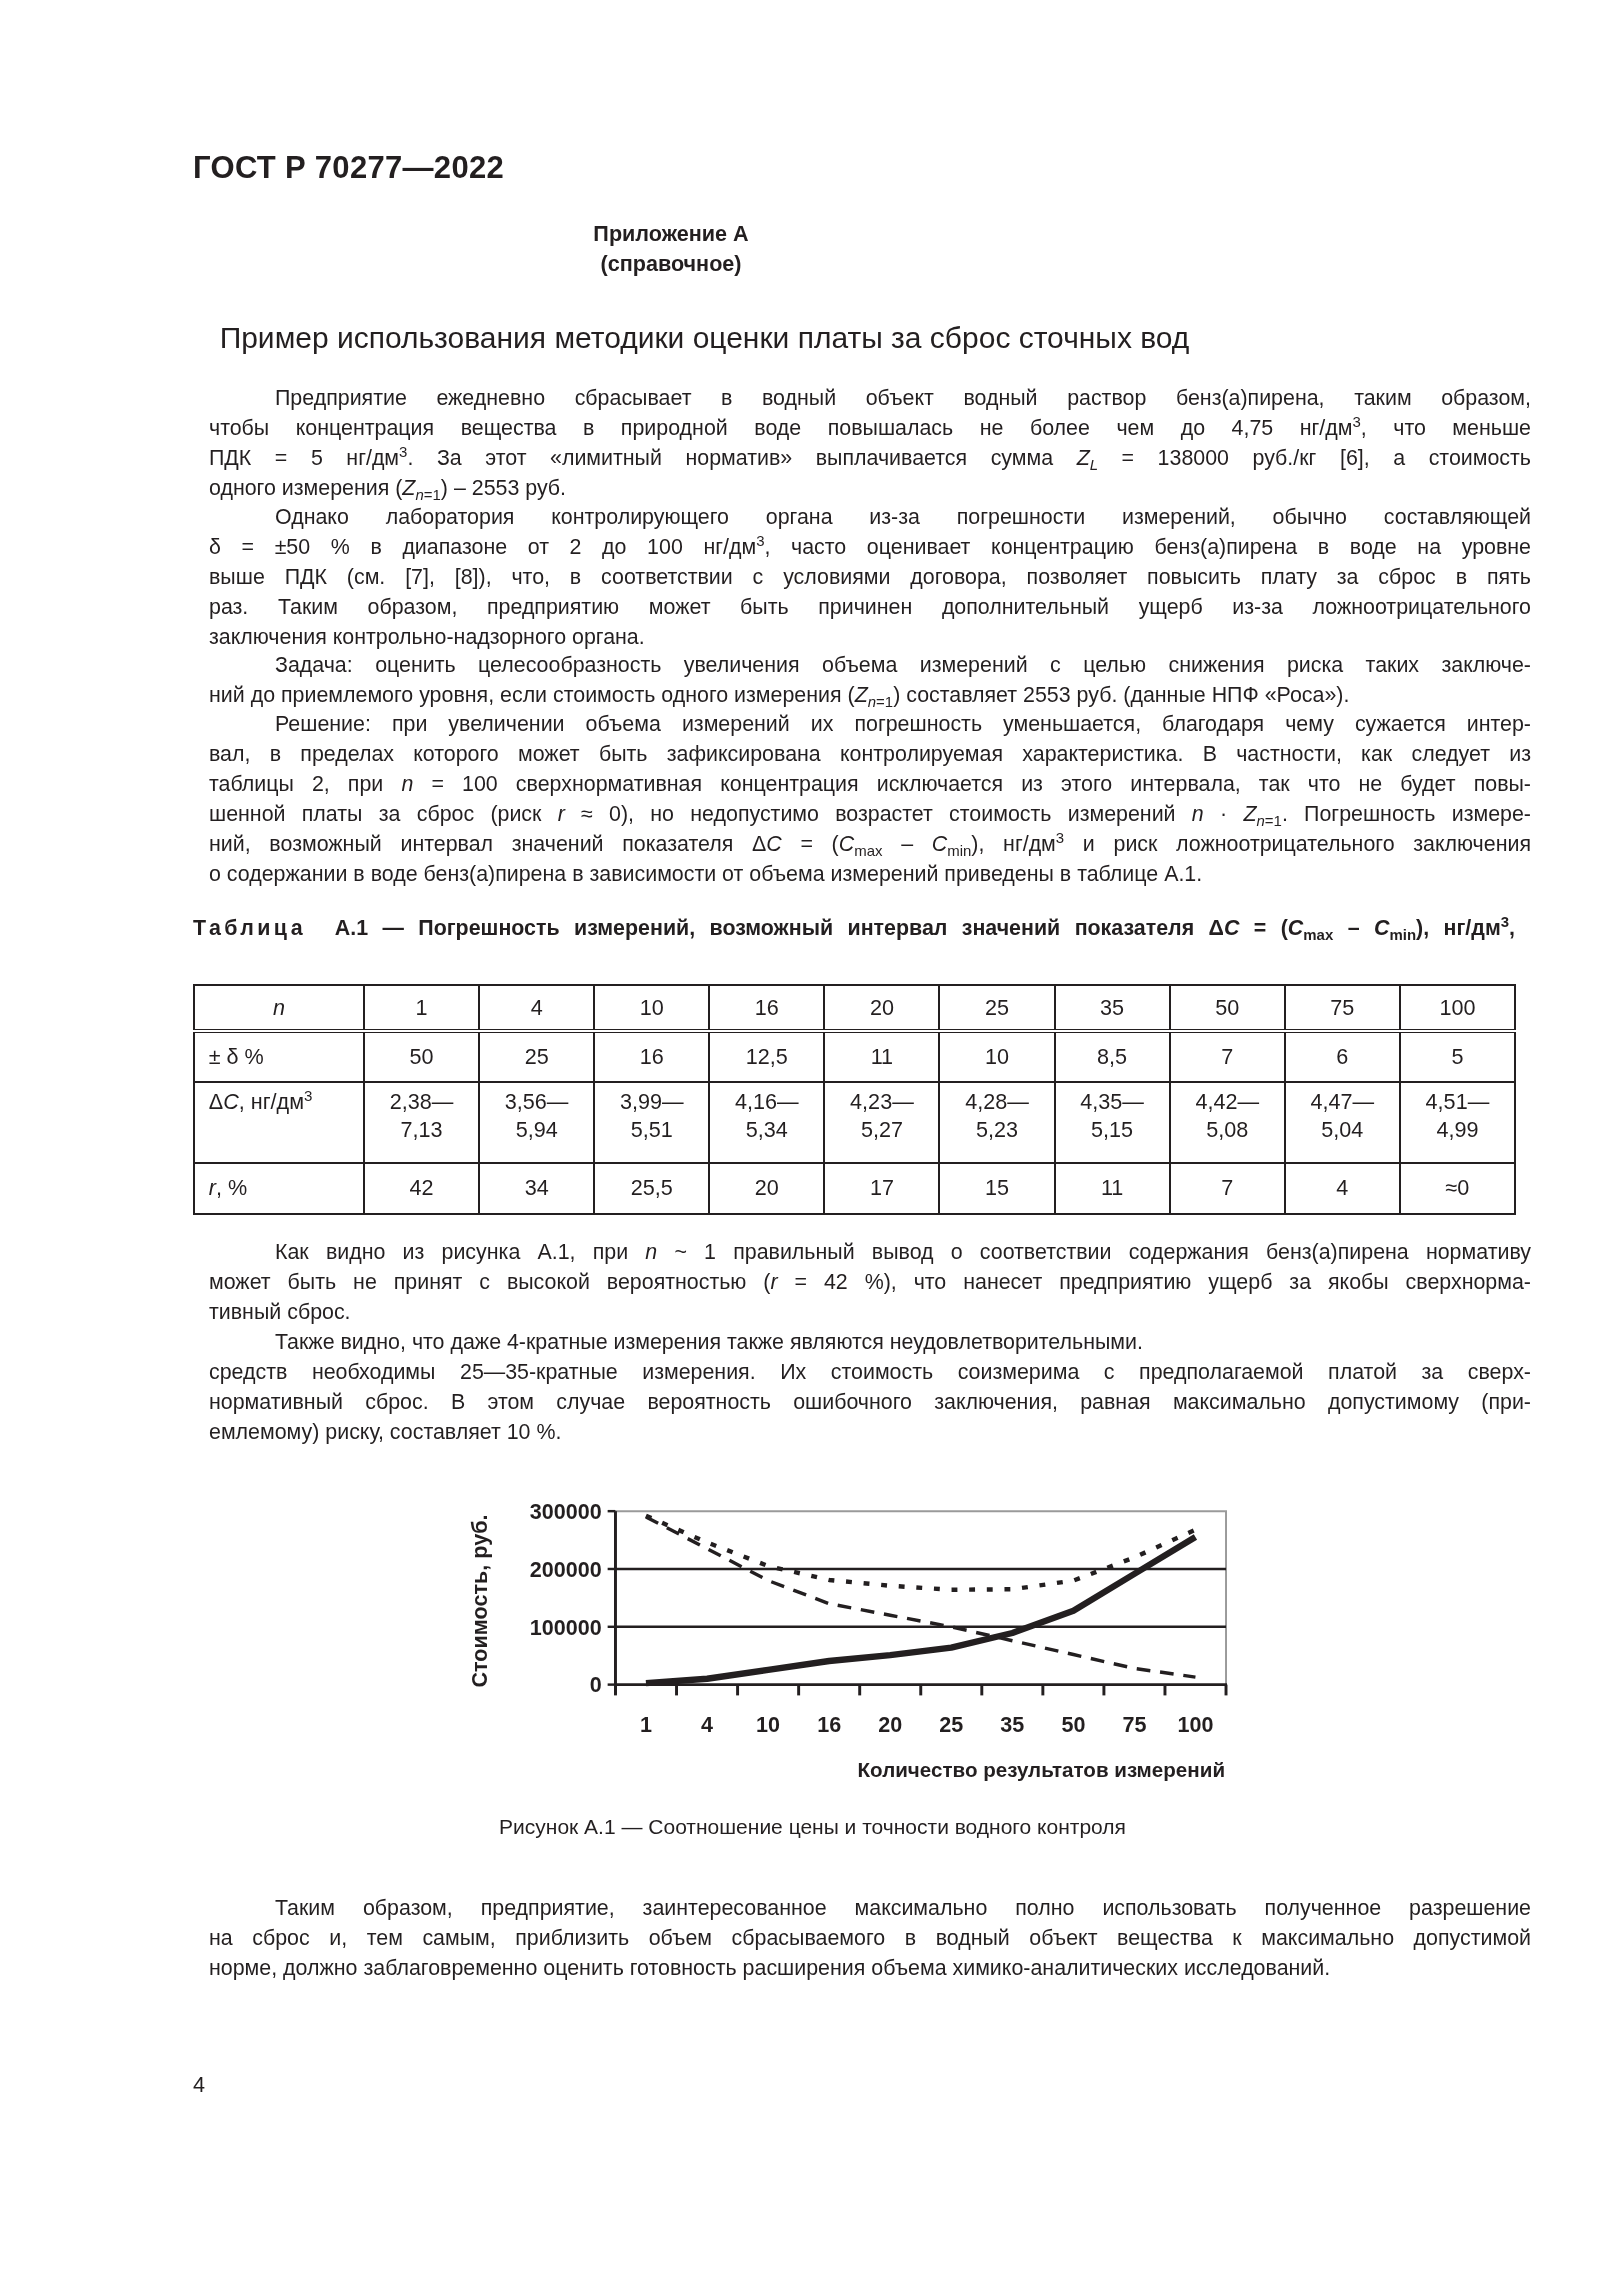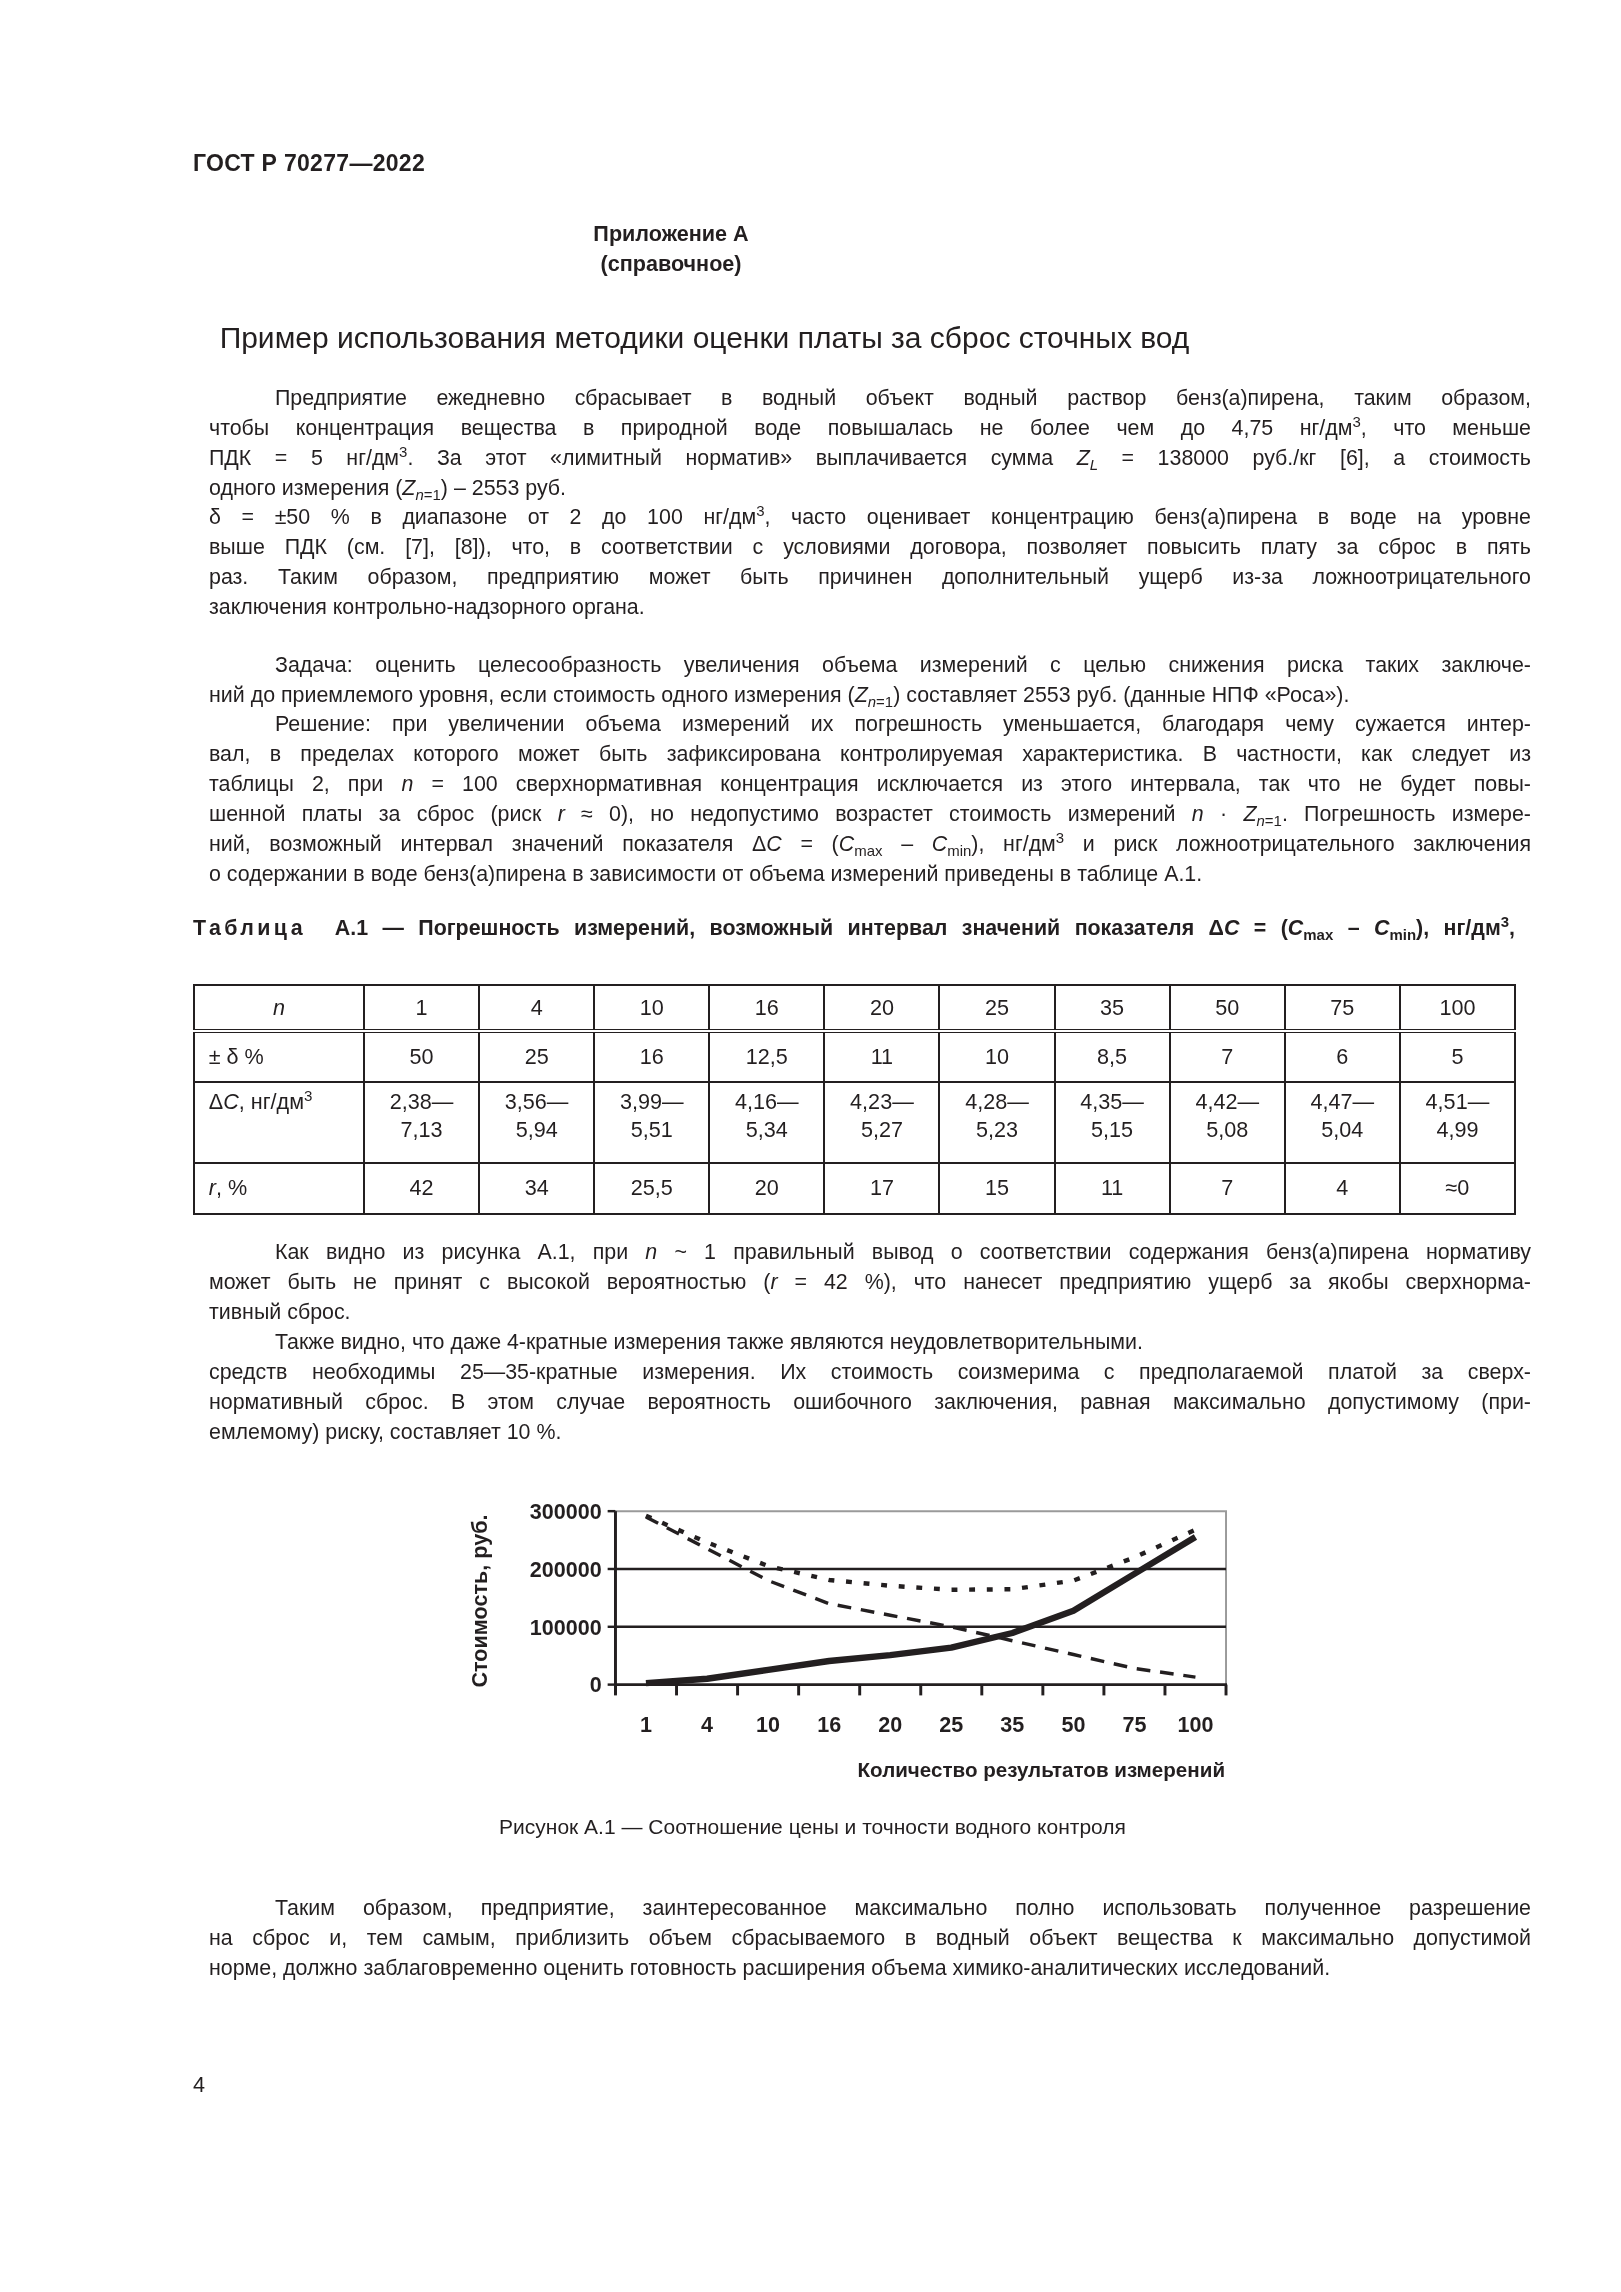--- a/index.html
+++ b/index.html
@@ -1,21 +1,21 @@
 <!DOCTYPE html>
 <html><head>
 <meta charset="utf-8">
 <style>
   html, body { margin: 0; padding: 0; background: #ffffff; }
   body {
     width: 1621px; height: 2293px; position: relative; overflow: hidden;
     font-family: "Liberation Sans", sans-serif; color: #231f20;
   }
   .abs { position: absolute; }
-  .doc-code { left: 193px; top: 150px; font-size: 23px; font-weight: bold; letter-spacing: 0.3px; }
+  .doc-code { left: 193px; top: 150px; font-size: 31px; font-weight: bold; letter-spacing: 0.3px; }
   .annex-title { left: 0; width: 1342px; text-align: center; font-weight: bold; font-size: 21.6px; }
   .section-title { left: 0; width: 1409px; text-align: center; font-weight: normal; font-size: 30px; top: 321px; }
   .para {
     position: absolute; left: 193px; width: 1322px;
     font-size: 21.4px; line-height: 30px; text-align: justify; margin-left: 16px;
   }
   .para .ln { display: block; text-align: justify; text-align-last: justify; white-space: nowrap; }
   .para .ln.last { text-align-last: left; }
   .para .ln.ind { text-indent: 66px; }
   sub, sup { font-size: 70%; line-height: 0; }
@@ -59,20 +59,21 @@
 
 <div class="abs section-title">Пример использования методики оценки платы за сброс сточных вод</div>
 
 <div class="para" id="p1" style="top:383px;">
     <span class="ln ind">Предприятие ежедневно сбрасывает в водный объект водный раствор бенз(а)пирена, таким образом,</span>
     <span class="ln">чтобы концентрация вещества в природной воде повышалась не более чем до 4,75 нг/дм<sup>3</sup>, что меньше</span>
     <span class="ln">ПДК = 5 нг/дм<sup>3</sup>. За этот «лимитный норматив» выплачивается сумма <i>Z</i><sub><i>L</i></sub> = 138000 руб./кг [6], а стоимость</span>
     <span class="ln last">одного измерения (<i>Z</i><sub><i>n</i>=1</sub>) – 2553 руб.</span>
   </div>
 <div class="para" id="p2" style="top:502px;">
+    <span class="ln ind">Однако лаборатория контролирующего органа из-за погрешности измерений, обычно составляющей</span>
     <span class="ln">δ = ±50 % в диапазоне от 2 до 100 нг/дм<sup>3</sup>, часто оценивает концентрацию бенз(а)пирена в воде на уровне</span>
     <span class="ln">выше ПДК (см. [7], [8]), что, в соответствии с условиями договора, позволяет повысить плату за сброс в пять</span>
     <span class="ln">раз. Таким образом, предприятию может быть причинен дополнительный ущерб из-за ложноотрицательного</span>
     <span class="ln last">заключения контрольно-надзорного органа.</span>
   </div>
 <div class="para" id="p3" style="top:650px;">
     <span class="ln ind">Задача: оценить целесообразность увеличения объема измерений с целью снижения риска таких заключе-</span>
     <span class="ln last">ний до приемлемого уровня, если стоимость одного измерения (<i>Z</i><sub><i>n</i>=1</sub>) составляет 2553 руб. (данные НПФ «Роса»).</span>
   </div>
 <div class="para" id="p4" style="top:709px;">

